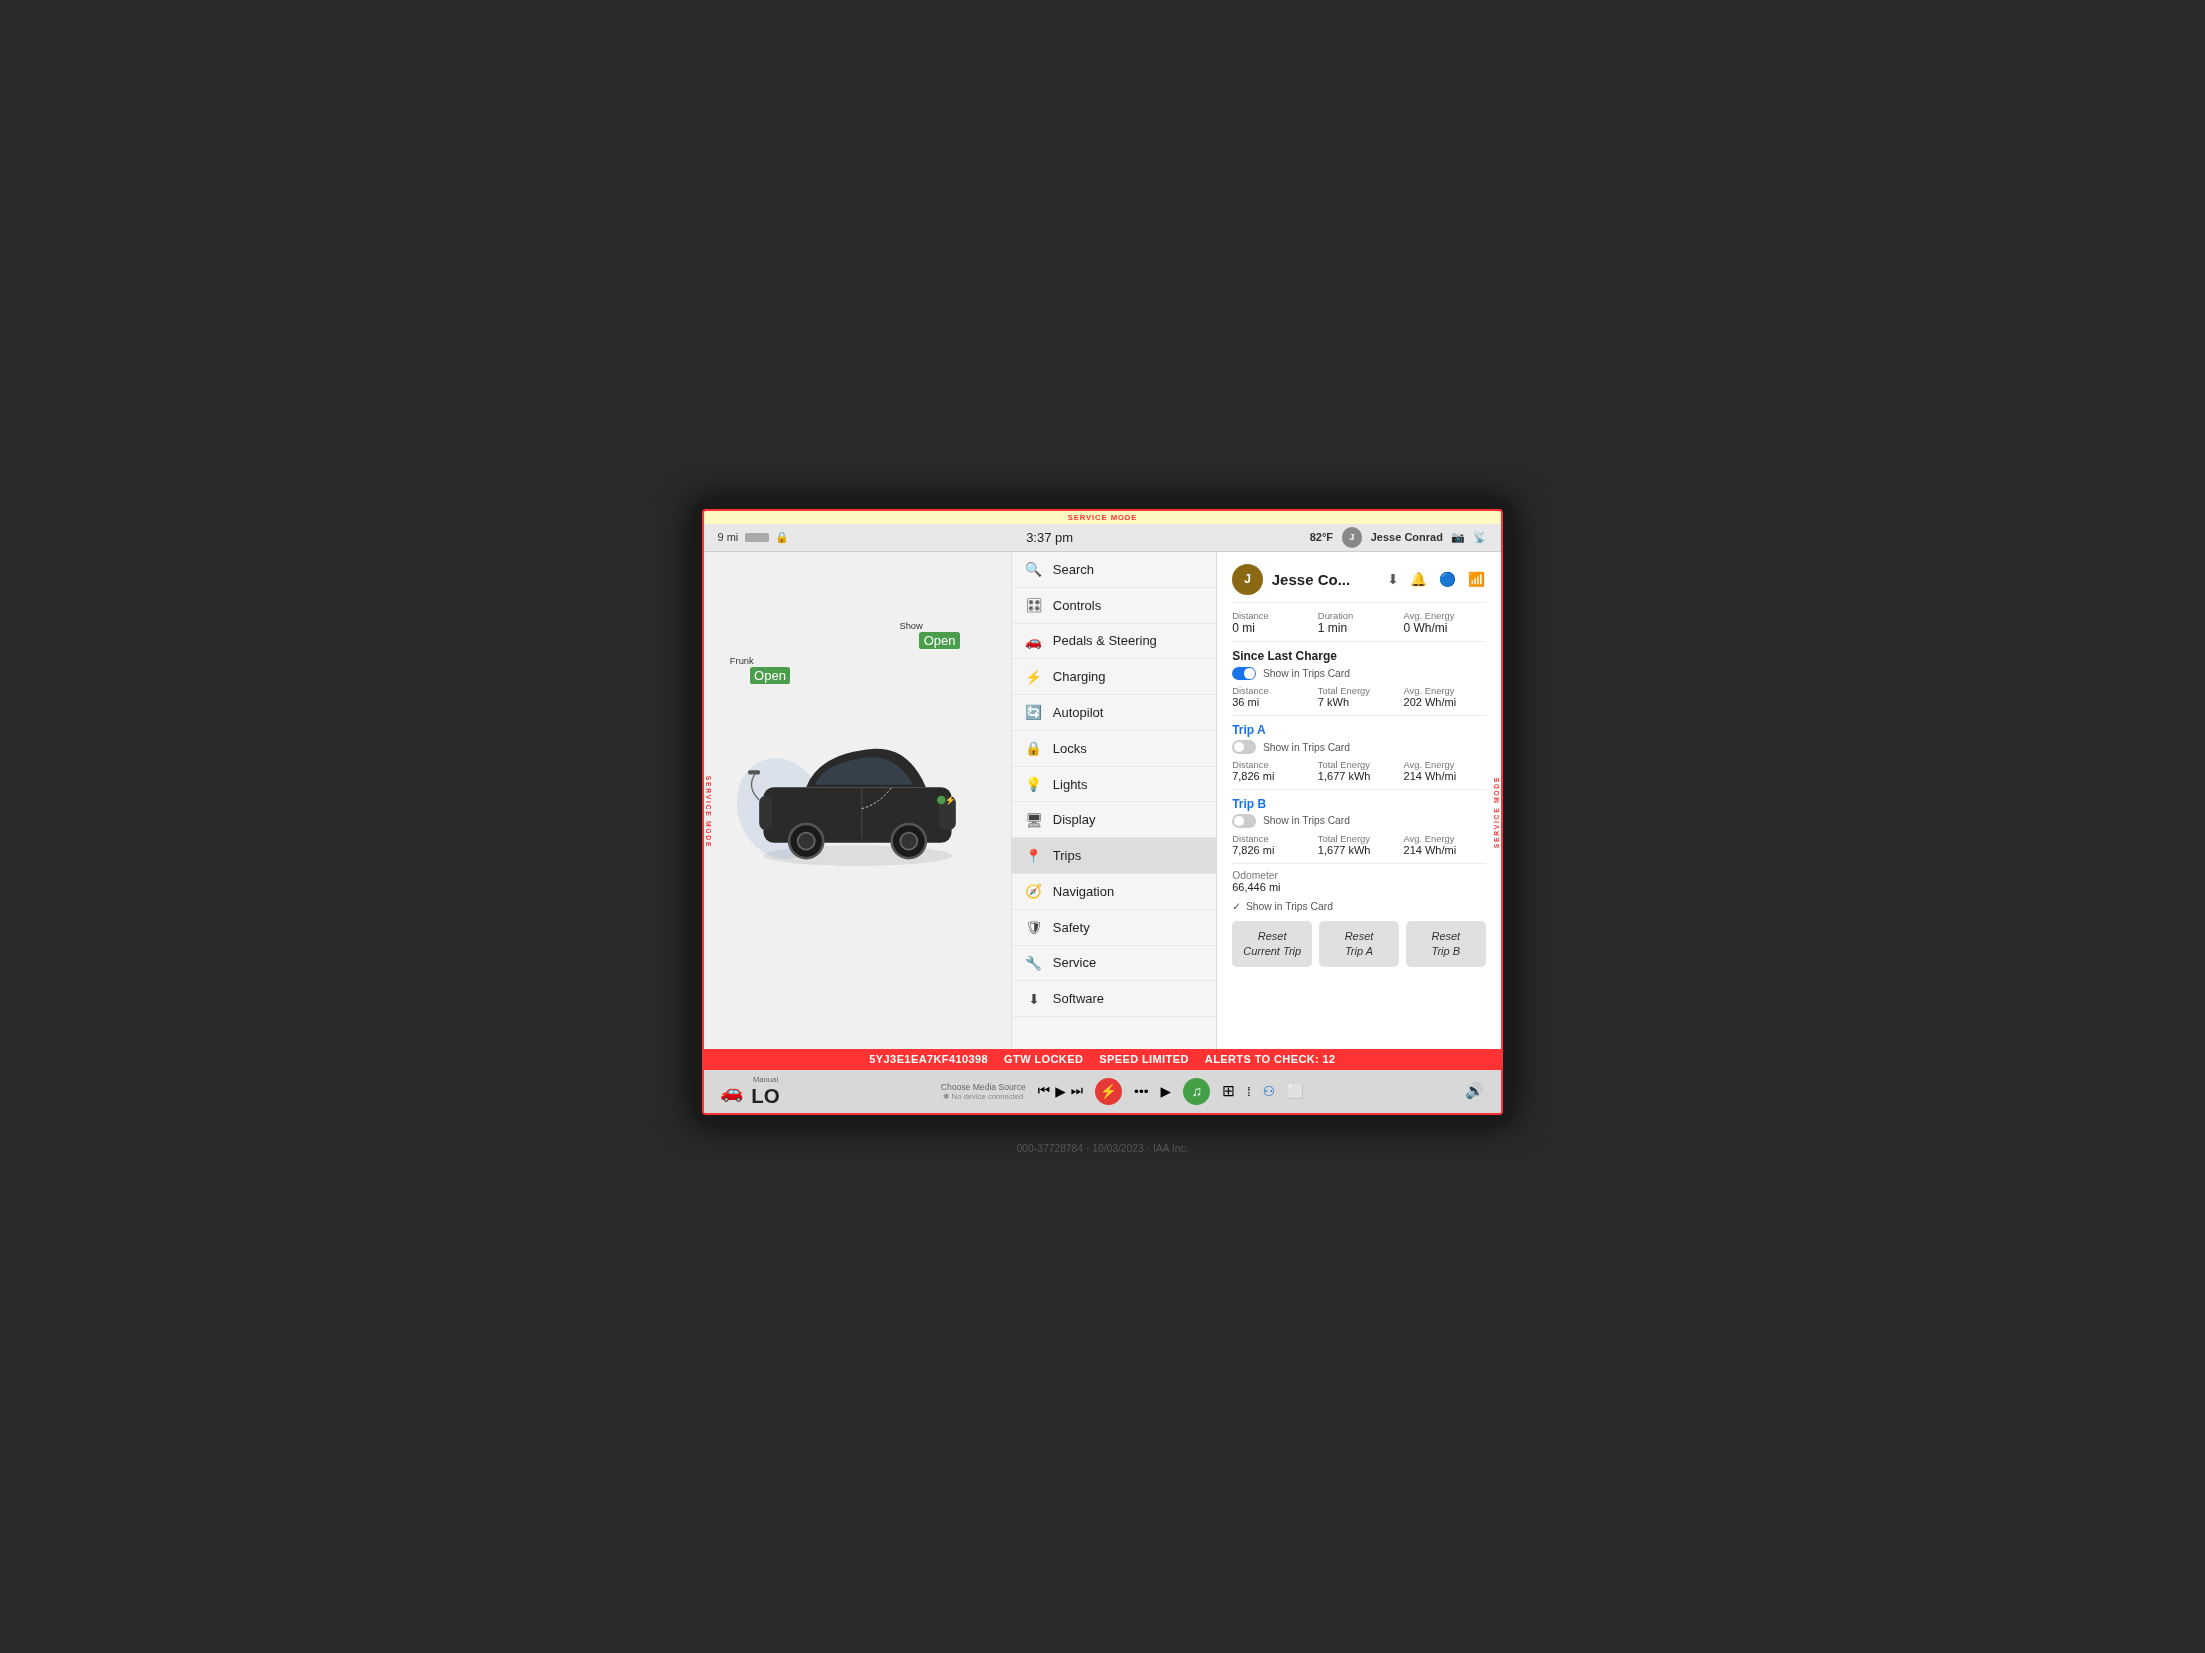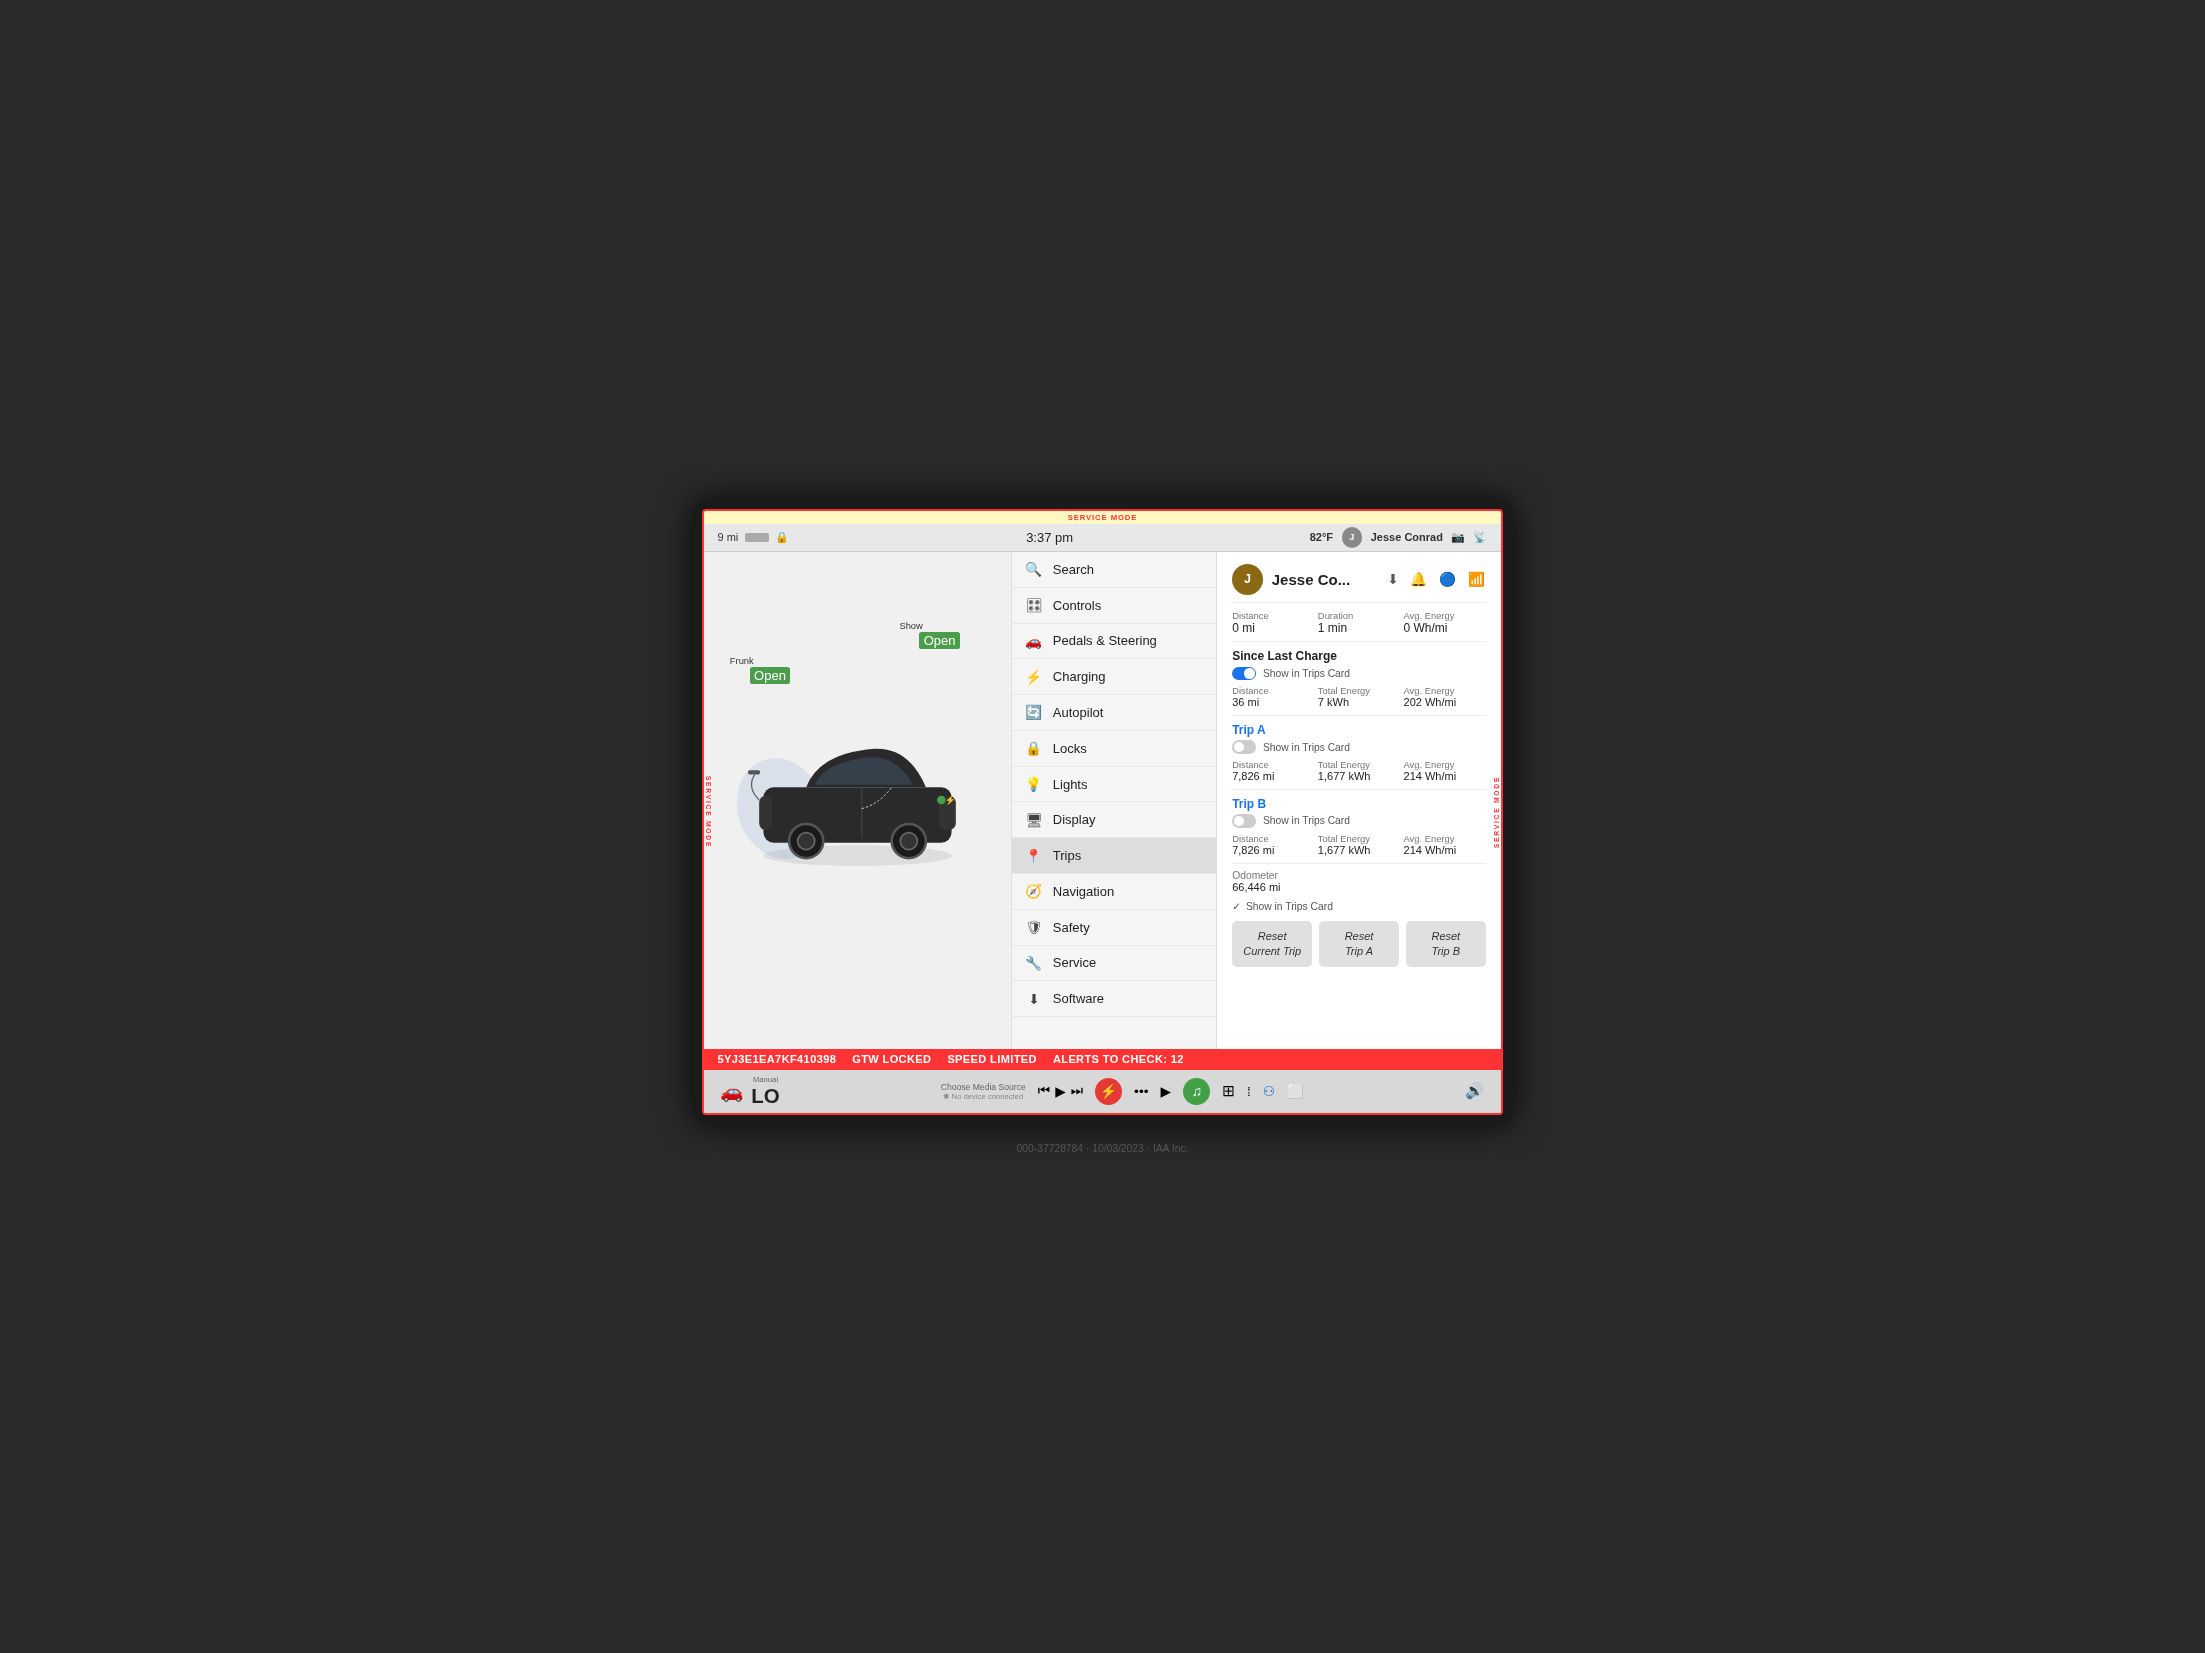--- a/index.html
+++ b/index.html
@@ -301,20 +301,21 @@
       text-align: center;
       line-height: 1.3;
       font-style: italic;
     }
 
     
     .alert-bar {
       background: #ff3333;
       color: white;
       display: flex;
+      justify-content: center;
       gap: 16px;
       padding: 4.3px 13.7px;
       font-size: 11px;
       font-weight: bold;
       letter-spacing: 0.4px;
     }
     .alert-item { color: white; }
 
     
     .taskbar {

